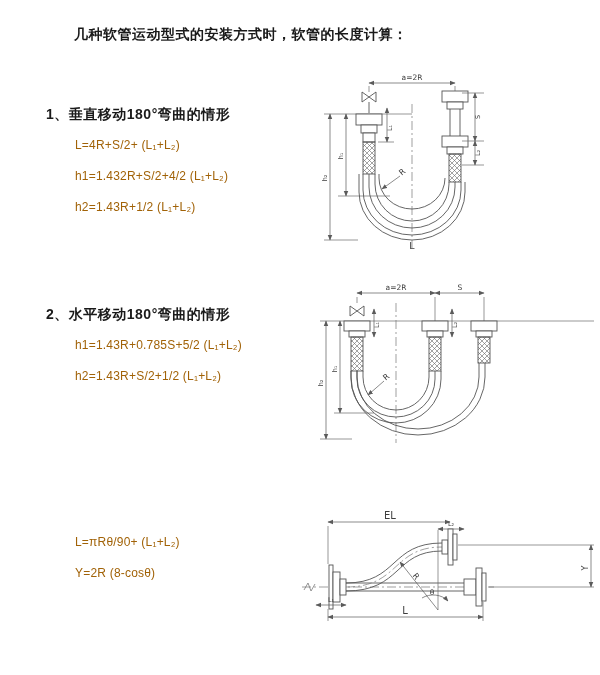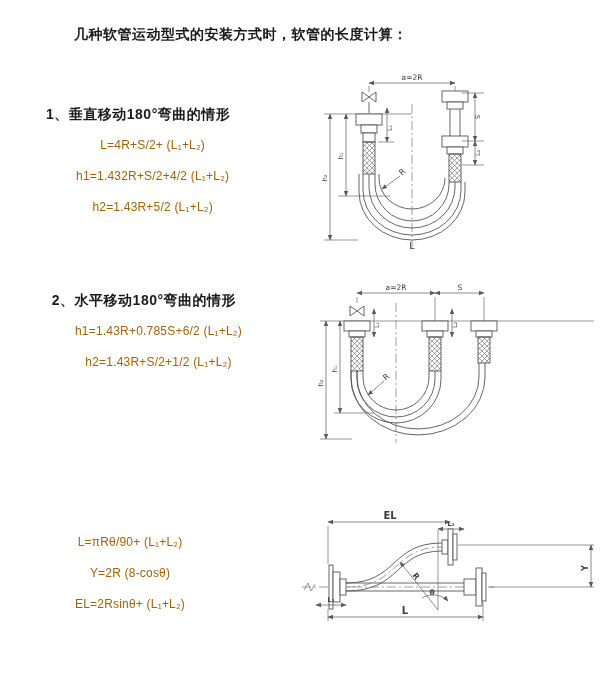--- a/index.html
+++ b/index.html
@@ -5,34 +5,34 @@
   html,body{margin:0;padding:0;background:#e8e8e8;}
   .page{
     position:relative;width:600px;height:675px;background:#ffffff;
     font-family:"Liberation Sans","DejaVu Sans",sans-serif;
     color:#1c1c1c;overflow:hidden;
   }
   .title{
     position:absolute;left:30px;top:26px;
     font-size:14px;font-weight:bold;letter-spacing:0.5px;color:#1a1a1a;margin-left:44px;
   }
-  .section{position:absolute;left:46px;text-align:center;}
+  .section{position:absolute;left:46px;}
   .section .heading{font-size:14px;font-weight:bold;letter-spacing:0.5px;color:#1a1a1a;}
   .section .formulas{margin-left:29px;margin-top:6px;}
   .section .formula{
     font-size:12px;line-height:31px;color:#a16207;
     font-weight:500;letter-spacing:0.2px;white-space:nowrap;
   }
   #sec1{top:106px;}
-  #sec2{top:292px;}
+  #sec2{top:306px;}
   #sec3{top:521px;}
   .diag{position:absolute;}
   #d1{left:312px;top:68px;}
   #d2{left:312px;top:281px;}
-  #d3{left:298px;top:502px;font-weight:bold;}
+  #d3{left:298px;top:502px;}
   svg{display:block;}
   svg .ln{stroke:#555;stroke-width:0.9;fill:none;}
   svg .thin{stroke:#6a6a6a;stroke-width:0.7;fill:none;}
   svg .dim{stroke:#5a5a5a;stroke-width:0.7;fill:none;marker-start:url(#ah);marker-end:url(#ah);}
   svg .ldr{stroke:#5a5a5a;stroke-width:0.7;fill:none;marker-end:url(#ah);}
   svg .cl{stroke:#777;stroke-width:0.7;fill:none;stroke-dasharray:9 3 2 3;}
   svg .fit{stroke:#555;stroke-width:0.9;fill:#ffffff;}
   svg .braid{stroke:#555;stroke-width:0.9;fill:url(#braidpat);}
   svg text{font-family:"DejaVu Sans",sans-serif;fill:#3d3d3d;}
   .f65{font-size:6.5px;} .f7{font-size:7.5px;} .f8{font-size:8px;} .f9{font-size:9.5px;} .f10{font-size:10px;}
@@ -42,37 +42,36 @@
 
 <div class="page">
 
   <div class="title">几种软管运动型式的安装方式时，软管的长度计算：</div>
 
   <div class="section" id="sec1">
     <div class="heading">1、垂直移动180°弯曲的情形</div>
     <div class="formulas">
       <div class="formula">L=4R+S/2+ (L₁+L₂)</div>
       <div class="formula">h1=1.432R+S/2+4/2 (L₁+L₂)</div>
-      <div class="formula">h2=1.43R+5/2 (L₁+L₂)</div>
+      <div class="formula">h2=1.43R+1/2 (L₁+L₂)</div>
     </div>
   </div>
 
   <div class="section" id="sec2">
     <div class="heading">2、水平移动180°弯曲的情形</div>
     <div class="formulas">
-      <div class="formula">h1=1.43R+0.785S+6/2 (L₁+L₂)</div>
+      <div class="formula">h1=1.43R+0.785S+5/2 (L₁+L₂)</div>
       <div class="formula">h2=1.43R+S/2+1/2 (L₁+L₂)</div>
     </div>
   </div>
 
   <div class="section" id="sec3">
     <div class="formulas">
       <div class="formula">L=πRθ/90+ (L₁+L₂)</div>
       <div class="formula">Y=2R (8-cosθ)</div>
-      <div class="formula">EL=2Rsinθ+ (L₁+L₂)</div>
     </div>
   </div>
 
   <div class="diag" id="d1">
     <svg width="290" height="192" viewBox="0 0 290 192">
       <defs>
         <marker id="ah" viewBox="0 0 10 10" refX="9" refY="5" markerWidth="8" markerHeight="8" orient="auto-start-reverse">
           <path d="M0,1 L10,5 L0,9 z" fill="#5a5a5a"></path>
         </marker>
         <pattern id="braidpat" width="5" height="5" patternUnits="userSpaceOnUse">

